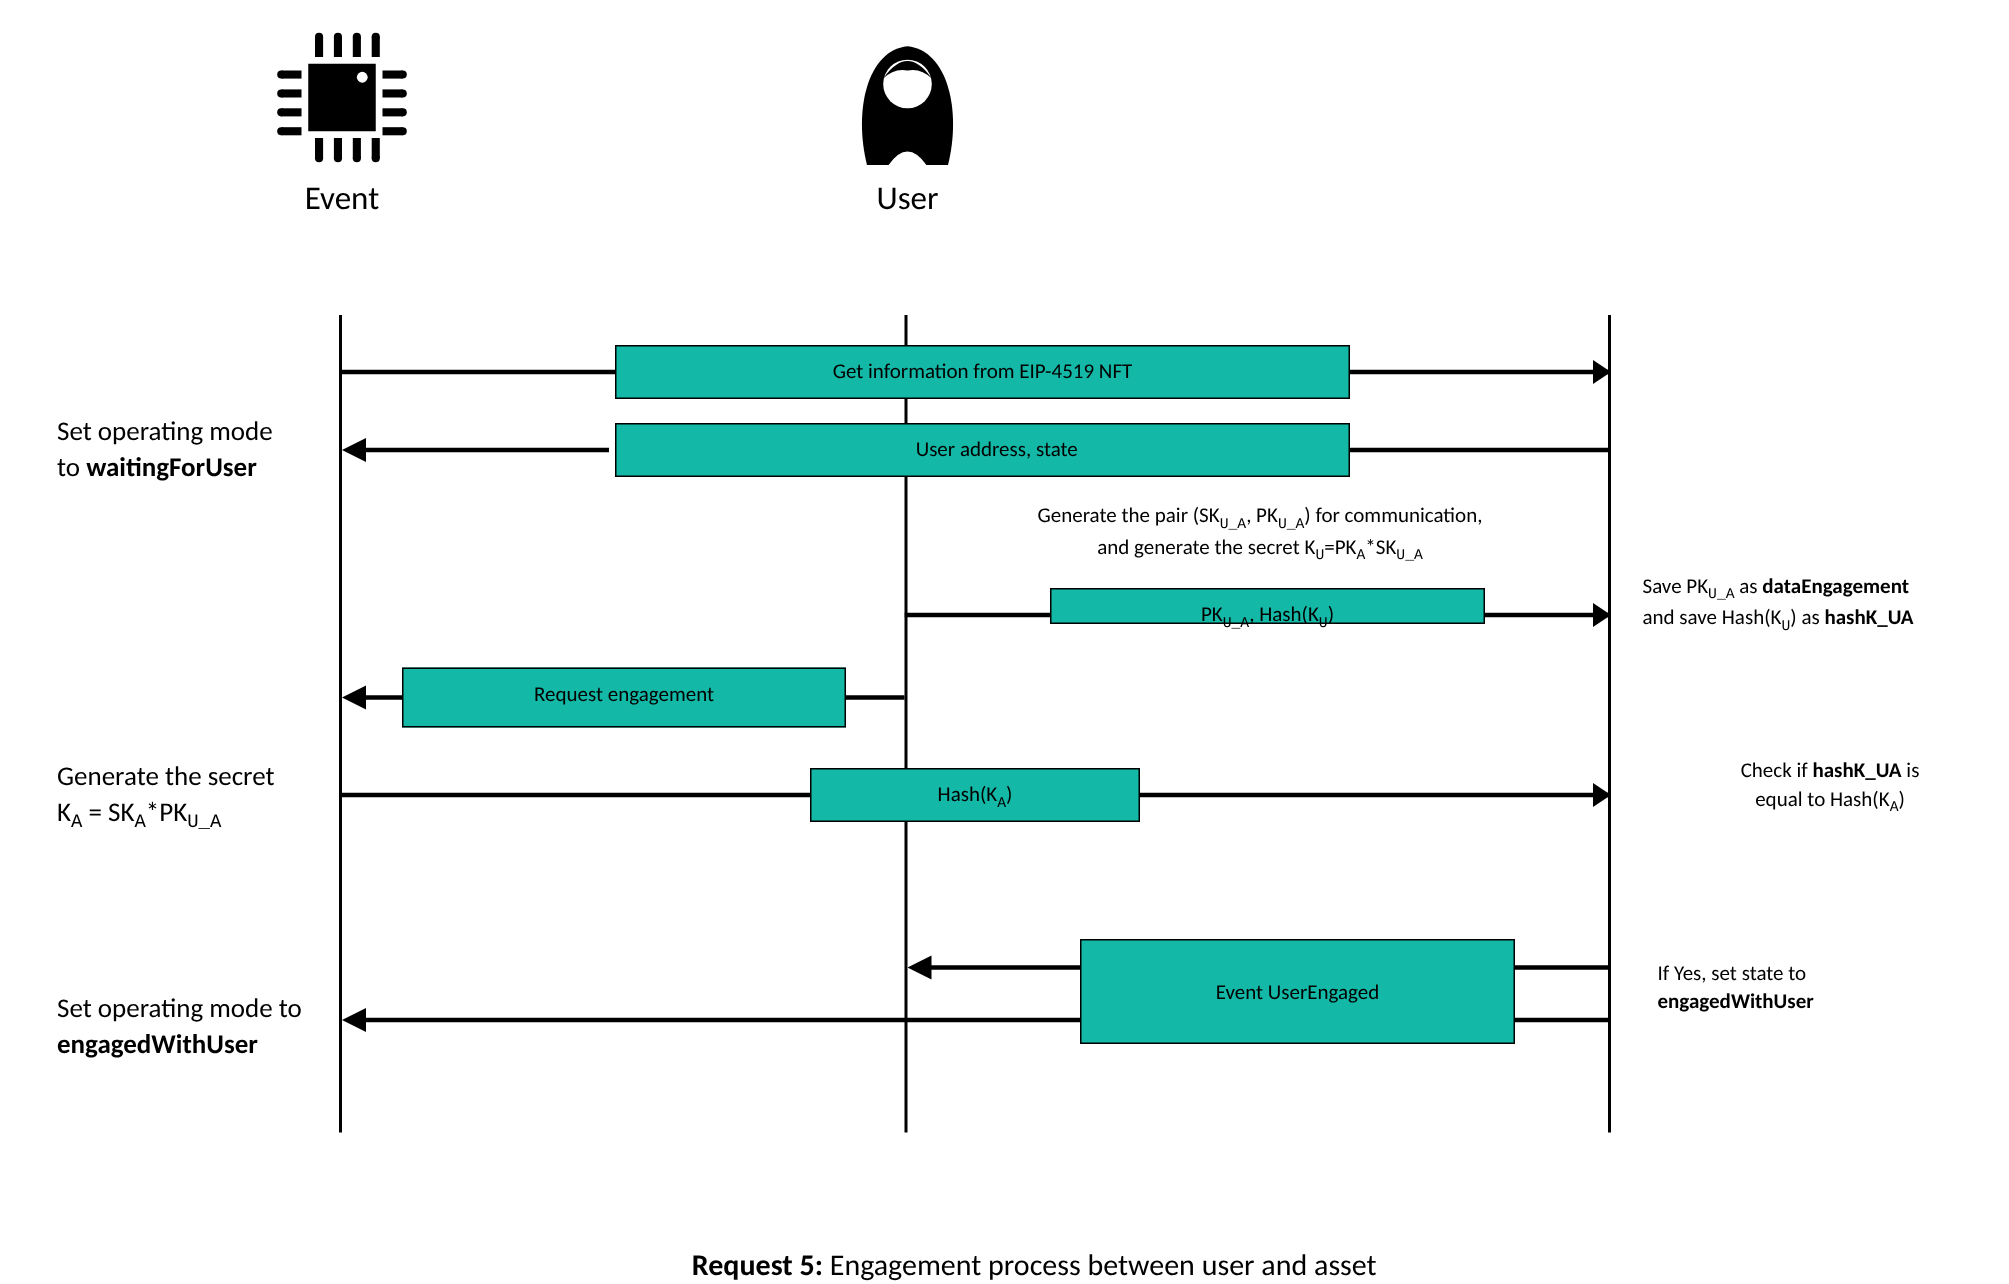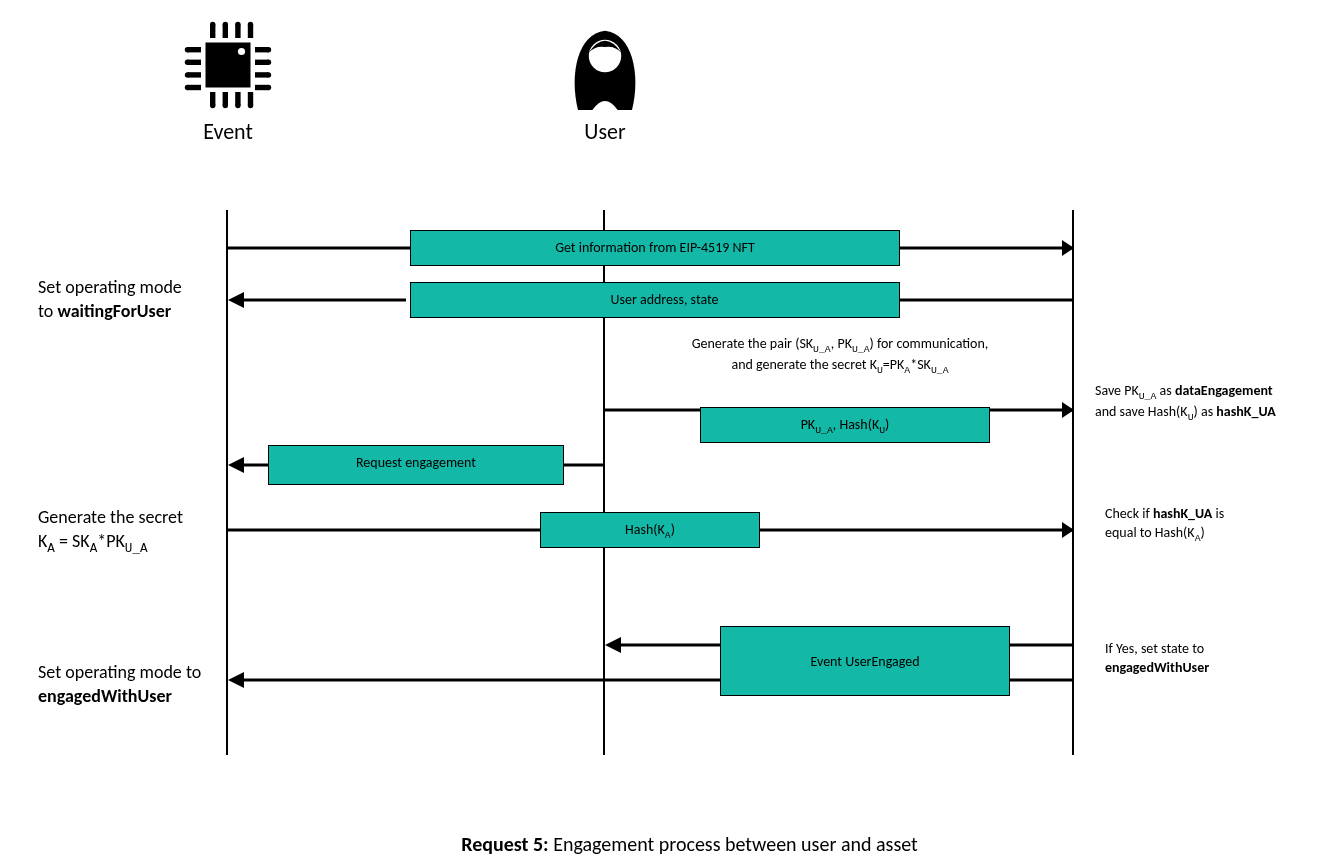--- a/index.html
+++ b/index.html
@@ -203,42 +203,42 @@
       <span>User address, state</span>
     </div>
     <div class="note-left" style="left:18px; top:65px; width:180px;">Set operating mode<br>to <b>waitingForUser</b></div>
 
     <div class="note-center" style="left:620px; top:125px; width:400px;">Generate the pair (SK<sub>U_A</sub>, PK<sub>U_A</sub>) for communication,<br>and generate the secret K<sub>U</sub>=PK<sub>A</sub>*SK<sub>U_A</sub></div>
 
     <svg width="500" height="40" style="position:absolute; left:583px; top:180px;">
       <line x1="0" y1="20" x2="469" y2="20" class="arrow"></line>
       <polygon points="459,12 471,20 459,28" class="head"></polygon>
     </svg>
-    <div class="msgbox" style="left:680px; top:197px; width:290px; height:36px;">
+    <div class="msgbox" style="left:680px; top:182px; width:290px; height:24px;">
       <span>PK<sub>U_A</sub>, Hash(K<sub>U</sub>)</span>
     </div>
     <div class="note-right" style="left:1075px; top:172px; width:260px;">Save PK<sub>U_A</sub> as <b>dataEngagement</b><br>and save Hash(K<sub>U</sub>) as <b>hashK_UA</b></div>
 
     <svg width="400" height="40" style="position:absolute; left:206px; top:235px;">
       <line x1="377" y1="20" x2="10" y2="20" class="arrow"></line>
       <polygon points="18,12 2,20 18,28" class="head"></polygon>
     </svg>
     <div class="msgbox" style="left:248px; top:235px; width:296px; height:40px;">
       <span>Request engagement</span>
     </div>
 
     <svg width="860" height="40" style="position:absolute; left:206px; top:300px;">
       <line x1="0" y1="20" x2="846" y2="20" class="arrow"></line>
       <polygon points="836,12 848,20 836,28" class="head"></polygon>
     </svg>
     <div class="msgbox" style="left:520px; top:302px; width:220px; height:36px;">
       <span>Hash(K<sub>A</sub>)</span>
     </div>
     <div class="note-left" style="left:18px; top:295px; width:180px;">Generate the secret<br>K<sub>A</sub> = SK<sub>A</sub>*PK<sub>U_A</sub></div>
-    <div class="note-right" style="left:1085px; top:295px; width:230px;">Check if <b>hashK_UA</b> is<br>equal to Hash(K<sub>A</sub>)</div>
+    <div class="note-right" style="left:1085px; top:295px; width:230px;text-align:center;">Check if <b>hashK_UA</b> is<br>equal to Hash(K<sub>A</sub>)</div>
 
     <svg width="860" height="80" style="position:absolute; left:206px; top:415px;">
 
       <line x1="846" y1="20" x2="500" y2="20" class="arrow-seg"></line>
       <line x1="500" y1="20" x2="390" y2="20" class="arrow-seg"></line>
       <polygon points="398,12 382,20 398,28" class="head" transform="translate(-3,0)"></polygon>
 
       <line x1="846" y1="55" x2="10" y2="55" class="arrow-seg"></line>
       <polygon points="18,47 2,55 18,63" class="head"></polygon>
     </svg>

